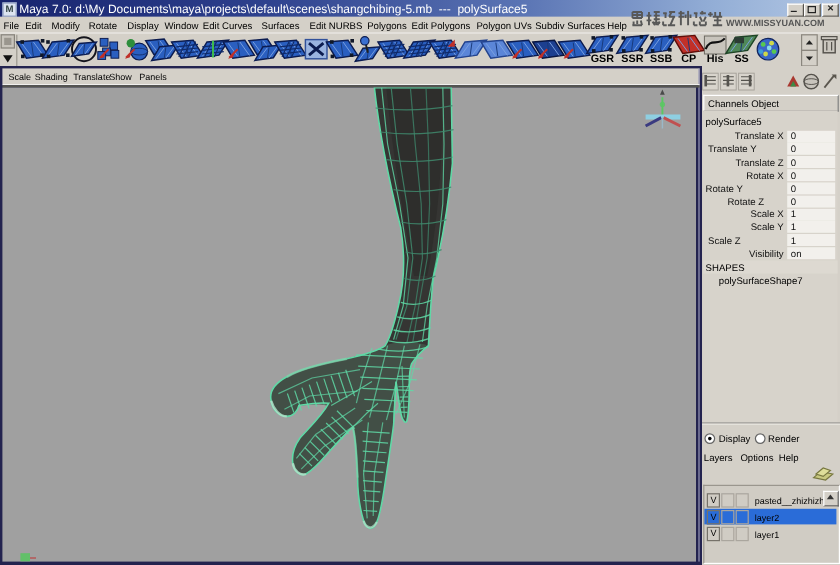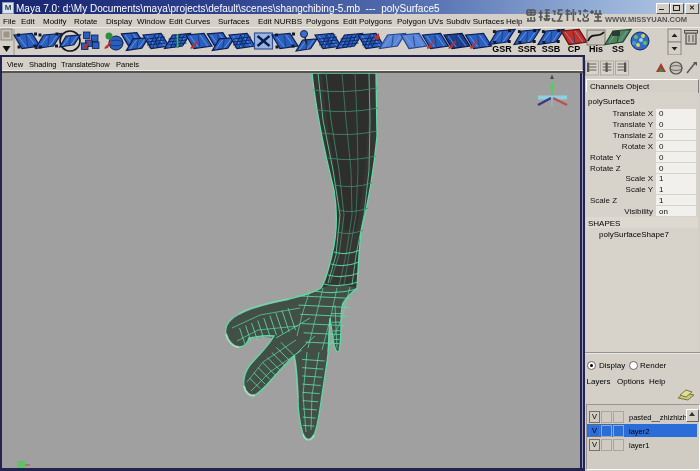--- a/index.html
+++ b/index.html
@@ -306,21 +306,21 @@
       <rect x="668" y="15" width="13" height="13" fill="#d4d0c8" stroke="#8a867e" stroke-width="1"></rect>
       <path d="M671.5 20 L677.5 20 L674.5 23.5 Z" fill="#222"></path>
       <rect x="686" y="6" width="10" height="11" fill="#cac6be" stroke="#55524c" stroke-width="1.2"></rect>
       <rect x="684.5" y="3.5" width="13" height="2.5" fill="#cac6be" stroke="#55524c" stroke-width="1"></rect>
       <line x1="689" y1="8" x2="689" y2="15" stroke="#55524c" stroke-width="1"></line>
       <line x1="693" y1="8" x2="693" y2="15" stroke="#55524c" stroke-width="1"></line>
     </svg>
 <div class="abs" style="left:0;top:55px;width:585px;height:416px;background:#23234f"></div>
 <div class="abs" style="left:2px;top:57px;width:581px;height:13px;background:#d4d0c8"></div>
 <div class="abs" style="left:582px;top:57px;width:1px;height:411px;background:#9a9ab8"></div>
-<div class="abs ptxt" style="left:7px;top:59.5px">View</div>
+<div class="abs ptxt" style="left:7px;top:59.5px">Scale</div>
 <div class="abs ptxt" style="left:29px;top:59.5px">Shading</div>
 <div class="abs ptxt" style="left:61px;top:59.5px">Translate</div>
 <div class="abs ptxt" style="left:91px;top:59.5px">Show</div>
 <div class="abs ptxt" style="left:116px;top:59.5px">Panels</div>
 <div class="abs" style="left:2px;top:70px;width:581px;height:1px;background:#f0efec"></div>
 <div class="abs" style="left:2px;top:71px;width:581px;height:2px;background:#55554f"></div>
 <div class="abs" style="left:2px;top:73px;width:578px;height:395px;background:#a0a0a0"></div>
 <svg class="abs" style="left:2px;top:73px" width="578" height="395" viewBox="2 73 578 395">
       <path d="M312 73 C316 110 324 150 334 190 C338 215 337 235 332 255 C329 268 326 280 321 288 C314 293 302 296 289 299 C268 303 249 308 239 314 C230 319 224 326 226 334 C227 341 232 347 239 347 C244 347 248 343 249 338 C255 337 264 335 274 336 C268 347 257 357 250 365 C245 372 243 379 244 386 C245 393 250 397 255 395 C260 392 266 386 272 379 C280 370 288 361 294 356 C297 367 297 383 298 398 C298 410 300 424 303 434 C305 441 311 443 314 435 C317 428 319 416 321 402 C323 388 326 370 328 354 C329 340 329 328 330 318 C332 330 333 342 335 348 C336 351 338 353 339 351 C340 347 341 335 341 322 C341 314 341 308 343 303 C347 297 352 292 357 288 C358 270 359 250 361 232 C368 204 374 168 377 136 L376 73 Z" fill="#353533"></path>
       <path d="M322 73 L368 73 C370 120 366 180 356 230 L345 230 C336 180 326 120 322 73 Z" fill="#2e2e2c"></path>
@@ -434,33 +434,33 @@
     </svg>
 <div class="abs" style="left:586px;top:79px;width:111px;height:12px;background:#d4d0c8;border:1px solid #fff;border-right-color:#808080;border-bottom-color:#808080"></div>
 <div class="abs mtxt" style="left:590px;top:81.5px">Channels</div>
 <div class="abs mtxt" style="left:626px;top:81.5px">Object</div>
 <div class="abs" style="left:586px;top:92px;width:112px;height:260px;background:#d7d3cb"></div>
 <div class="abs" style="left:588px;top:97px;font-size:8px;font-weight:normal">polySurface5</div>
 <div class="abs" style="left:656px;top:108.5px;width:40px;height:10.0px;background:#f2f0ec"></div>
 <div class="abs" style="left:590px;top:109.3px;width:63px;text-align:right;font-size:8px;color:#111">Translate X</div>
 <div class="abs" style="left:659px;top:109.3px;font-size:8px;color:#111">0</div>
 <div class="abs" style="left:656px;top:119.3px;width:40px;height:10.0px;background:#f2f0ec"></div>
-<div class="abs" style="left:590px;top:120.1px;width:63px;text-align:right;font-size:8px;color:#111">Translate Y</div>
+<div class="abs" style="left:590px;top:120.1px;width:63px;text-align:left;font-size:8px;color:#111">Translate Y</div>
 <div class="abs" style="left:659px;top:120.1px;font-size:8px;color:#111">0</div>
 <div class="abs" style="left:656px;top:130.2px;width:40px;height:10.0px;background:#f2f0ec"></div>
 <div class="abs" style="left:590px;top:131.0px;width:63px;text-align:right;font-size:8px;color:#111">Translate Z</div>
 <div class="abs" style="left:659px;top:131.0px;font-size:8px;color:#111">0</div>
 <div class="abs" style="left:656px;top:141.1px;width:40px;height:10.0px;background:#f2f0ec"></div>
 <div class="abs" style="left:590px;top:141.9px;width:63px;text-align:right;font-size:8px;color:#111">Rotate X</div>
 <div class="abs" style="left:659px;top:141.9px;font-size:8px;color:#111">0</div>
 <div class="abs" style="left:656px;top:151.9px;width:40px;height:10.0px;background:#f2f0ec"></div>
-<div class="abs" style="left:590px;top:152.7px;width:63px;text-align:left;font-size:8px;color:#111">Rotate Y</div>
+<div class="abs" style="left:572px;top:152.7px;width:63px;text-align:center;font-size:8px;color:#111">Rotate Y</div>
 <div class="abs" style="left:659px;top:152.7px;font-size:8px;color:#111">0</div>
 <div class="abs" style="left:656px;top:162.8px;width:40px;height:10.0px;background:#f2f0ec"></div>
-<div class="abs" style="left:590px;top:163.6px;width:63px;text-align:left;font-size:8px;color:#111">Rotate Z</div>
+<div class="abs" style="left:590px;top:163.6px;width:63px;text-align:center;font-size:8px;color:#111">Rotate Z</div>
 <div class="abs" style="left:659px;top:163.6px;font-size:8px;color:#111">0</div>
 <div class="abs" style="left:656px;top:173.6px;width:40px;height:10.0px;background:#f2f0ec"></div>
 <div class="abs" style="left:590px;top:174.4px;width:63px;text-align:right;font-size:8px;color:#111">Scale X</div>
 <div class="abs" style="left:659px;top:174.4px;font-size:8px;color:#111">1</div>
 <div class="abs" style="left:656px;top:184.4px;width:40px;height:10.0px;background:#f2f0ec"></div>
 <div class="abs" style="left:590px;top:185.2px;width:63px;text-align:right;font-size:8px;color:#111">Scale Y</div>
 <div class="abs" style="left:659px;top:185.2px;font-size:8px;color:#111">1</div>
 <div class="abs" style="left:656px;top:195.3px;width:40px;height:10.0px;background:#f2f0ec"></div>
 <div class="abs" style="left:590px;top:196.1px;width:63px;text-align:left;font-size:8px;color:#111">Scale Z</div>
 <div class="abs" style="left:659px;top:196.1px;font-size:8px;color:#111">1</div>

